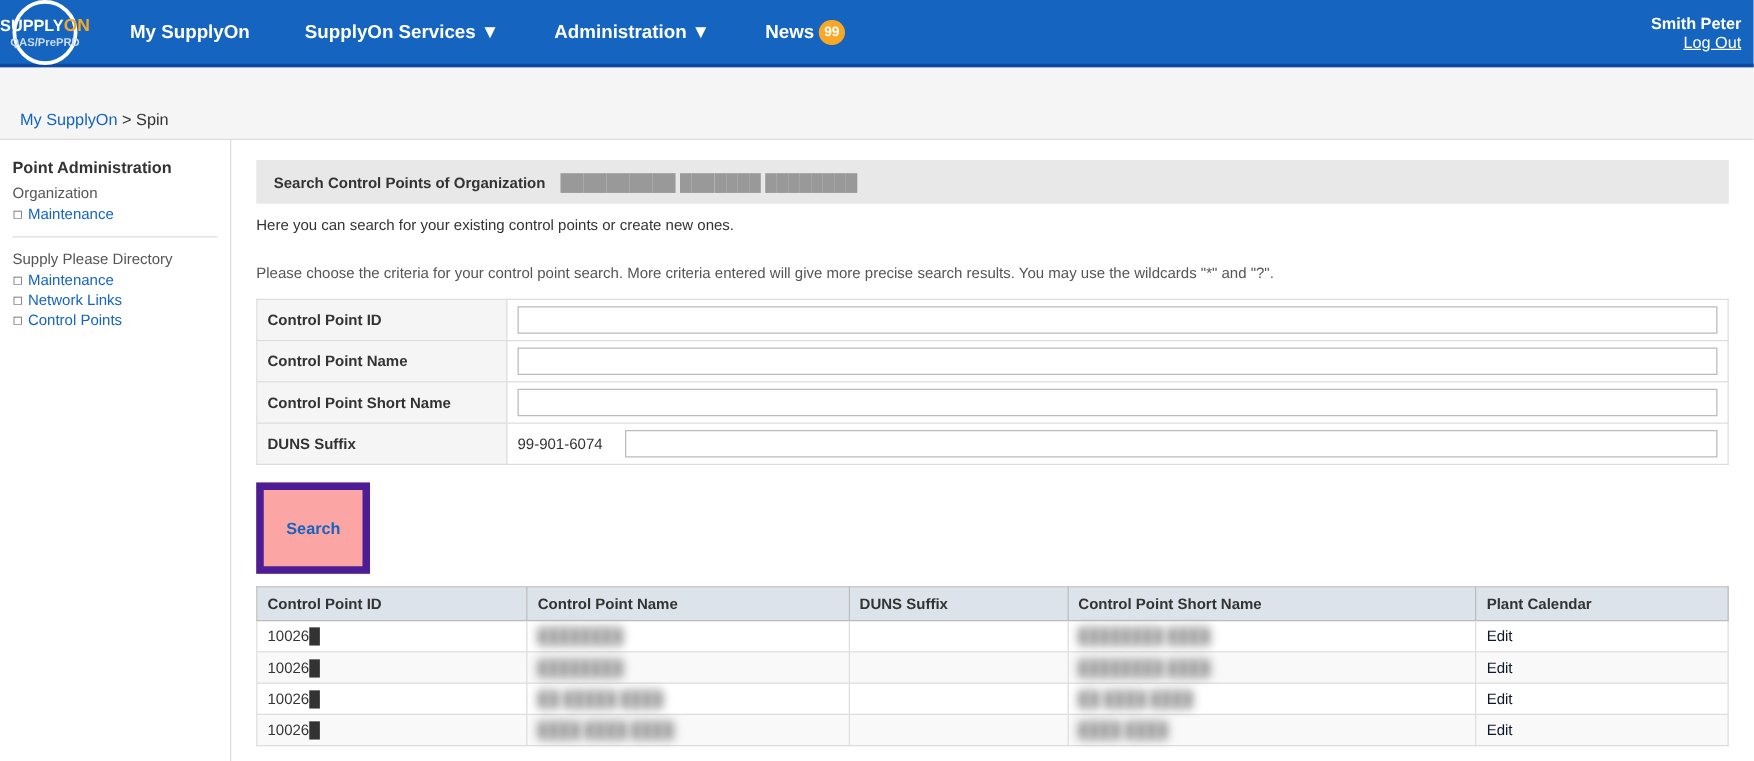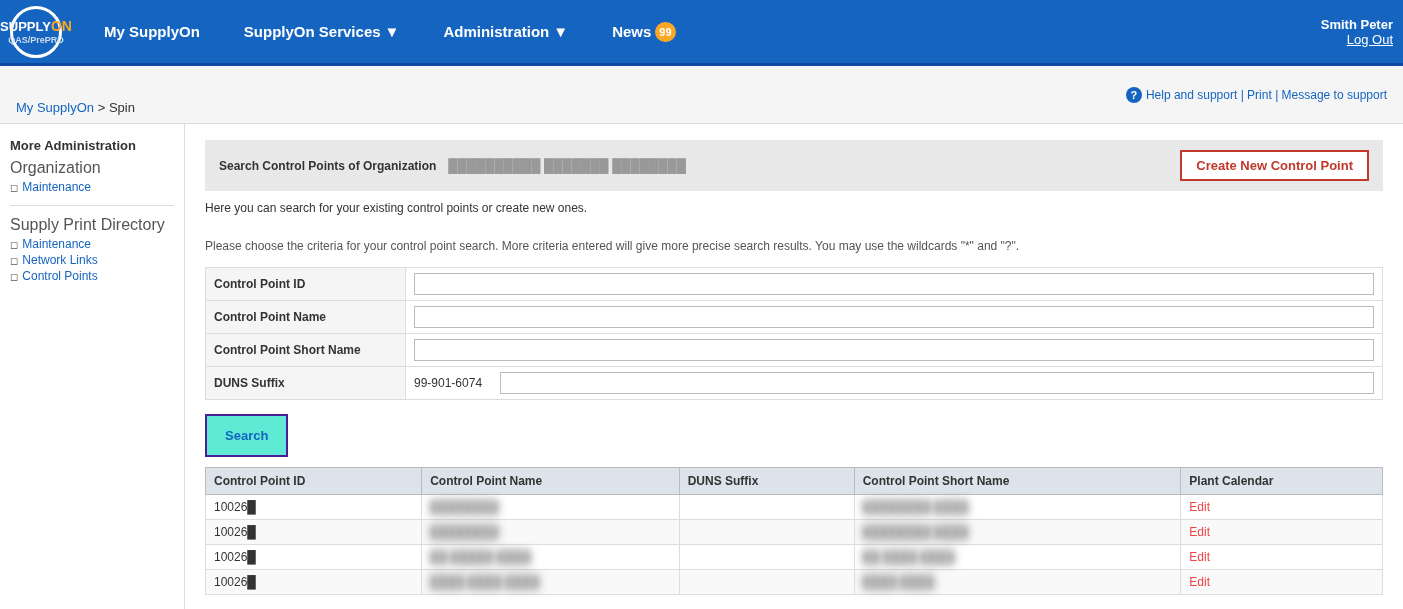--- a/index.html
+++ b/index.html
@@ -5,21 +5,21 @@
     * { box-sizing: border-box; margin: 0; padding: 0; }
     body { font-family: Arial, sans-serif; font-size: 13px; background: #fff; color: #333; }
 
     
     .top-nav {
       background: #1565c0;
       color: #fff;
       display: flex;
       align-items: center;
       padding: 0 10px;
-      height: 66px;
+      height: 54px;
       border-bottom: 3px solid #0d47a1;
     }
     .logo-area {
       display: flex;
       align-items: center;
       margin-right: 20px;
     }
     .logo-circle {
       width: 52px; height: 52px;
       border-radius: 50%;
@@ -79,21 +79,21 @@
     .sidebar {
       width: 185px; min-width: 185px;
       padding: 14px 10px;
       border-right: 1px solid #ddd;
       background: #fff;
     }
     .sidebar-section-title {
       font-weight: bold; font-size: 13px; margin-bottom: 2px;
     }
     .sidebar-group-label {
-      font-size: 16px; color: #555; margin-bottom: 2px; margin-top: 6px;
+      font-size: 12px; color: #555; margin-bottom: 2px; margin-top: 6px;
     }
     .sidebar-link {
       display: flex; align-items: center; gap: 4px;
       font-size: 12px; color: #1565c0; cursor: pointer;
       padding: 1px 0; text-decoration: none;
     }
     .sidebar-link .bullet { color: #555; font-size: 10px; }
     .sidebar-divider { border: none; border-top: 1px solid #ddd; margin: 10px 0; }
 
     
@@ -123,42 +123,42 @@
       width: 200px; white-space: nowrap;
     }
     .form-table input[type="text"] {
       width: 100%; border: 1px solid #bbb; padding: 3px 5px; font-size: 12px;
     }
     .duns-row { display: flex; align-items: center; gap: 18px; }
     .duns-prefix { font-size: 12px; color: #333; white-space: nowrap; }
 
     
     .search-btn {
-      background: #5eead4; border: 2px solid #4c1d95; color: #1565c0;
-      padding: 12px 18px; font-size: 13px; cursor: pointer; font-weight: bold;
+      background: #fca5a5; border: 6px solid #4c1d95; color: #1565c0;
+      padding: 23px 18px; font-size: 13px; cursor: pointer; font-weight: bold;
       margin-bottom: 10px;
     }
 
     
     .results-summary { font-size: 12px; color: #333; margin-bottom: 6px; }
     .results-table { width: 100%; border-collapse: collapse; }
     .results-table th {
       background: #dce3ea; font-size: 12px; font-weight: bold;
       padding: 6px 8px; text-align: left; border: 1px solid #bbb;
     }
     .results-table td {
       font-size: 12px; padding: 5px 8px; border: 1px solid #ddd;
       background: #fff;
     }
     .results-table tr:nth-child(even) td { background: #f9f9f9; }
     .blurred {
       color: transparent; text-shadow: 0 0 8px #999;
       user-select: none; font-size: 12px;
     }
-    .edit-link { color: #ef4444; cursor: pointer; text-decoration: none; font-size: 12px; }
+    .edit-link { color: #0f172a; cursor: pointer; text-decoration: none; font-size: 12px; }
   </style>
 </head>
 <body>
 
 <nav class="top-nav">
   <div class="logo-area">
     <div class="logo-circle">
       <div><span class="supply">SUPPLY</span><span class="on">ON</span></div>
       <div class="sub">QAS/PrePRD</div>
     </div>
@@ -181,36 +181,33 @@
   <div class="nav-right">
     <div class="user-name">Smith Peter</div>
     <div class="logout">Log Out</div>
   </div>
 </nav>
 
 <div class="breadcrumb-bar">
   <div class="breadcrumb">
     <a>My SupplyOn</a><span> &gt; </span><span>Spin</span>
   </div>
-  <div class="help-links">
-    <span class="help-icon">?</span><span>Help and support</span><span> | </span><span>Print</span><span> | </span><span>Message to support</span>
-  </div>
 </div>
 
 <div class="main-layout">
 
   <aside class="sidebar">
-    <div class="sidebar-section-title">More Administration</div>
+    <div class="sidebar-section-title">Point Administration</div>
     <div class="sidebar-group-label">Organization</div>
     <a class="sidebar-link">
       <span class="bullet">◻</span>
       <span>Maintenance</span>
     </a>
     <hr class="sidebar-divider">
-    <div class="sidebar-group-label">Supply Print Directory</div>
+    <div class="sidebar-group-label">Supply Please Directory</div>
     <a class="sidebar-link">
       <span class="bullet">◻</span>
       <span>Maintenance</span>
     </a>
     <a class="sidebar-link">
       <span class="bullet">◻</span>
       <span>Network Links</span>
     </a>
     <a class="sidebar-link">
       <span class="bullet">◻</span>
@@ -219,21 +216,20 @@
   </aside>
 
   <main class="content">
 
     
     <div class="page-header">
       <div style="display:flex; align-items:center;">
         <span class="page-header-title">Search Control Points of Organization</span>
         <span class="page-header-org">██████████ ███████ ████████</span>
       </div>
-      <button class="create-btn">Create New Control Point</button>
     </div>
 
     <p class="desc-text">Here you can search for your existing control points or create new ones.</p>
     <p class="criteria-text">Please choose the criteria for your control point search. More criteria entered will give more precise search results. You may use the wildcards "*" and "?".</p>
 
     
     <table class="form-table">
       <tbody>
           <tr>
         <td>Control Point ID</td>

